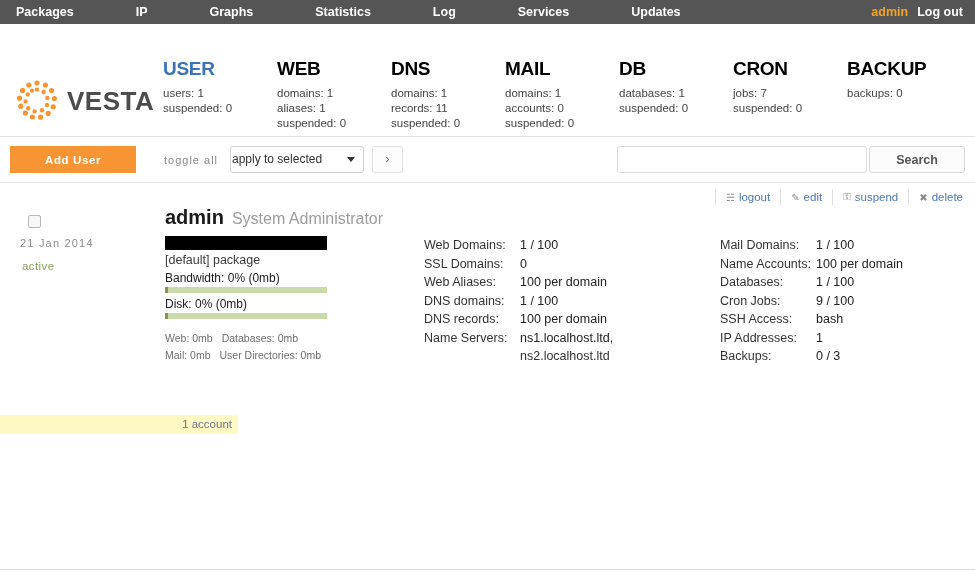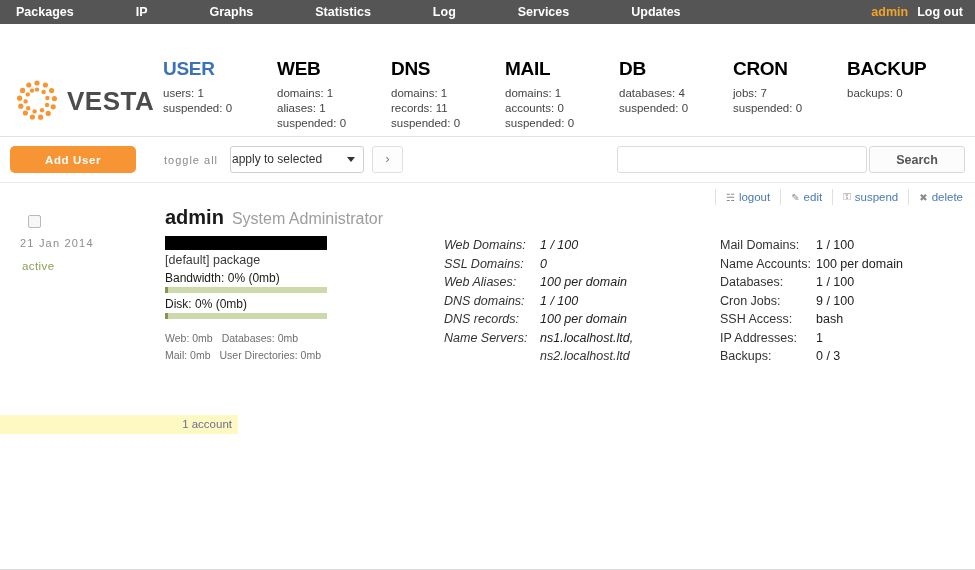--- a/index.html
+++ b/index.html
@@ -84,21 +84,21 @@
     position: relative;
     background: #fff;
   }
   .btn-add {
     position: absolute; left: 10px; top: 9px;
     width: 126px; height: 27px;
     background: #f79434;
     color: #ffffff;
     font-size: 11.5px; font-weight: bold;
     letter-spacing: 0.6px;
-    border: none; border-radius: 5px;
+    border: none; border-radius: 0;
     cursor: pointer;
   }
   .toggle-all {
     position: absolute; left: 164px; top: 17px;
     font-size: 11px; color: #8a8a8a; letter-spacing: 1px;
     cursor: pointer;
   }
   .apply-select {
     position: absolute; left: 230px; top: 9px;
     width: 134px; height: 27px;
@@ -200,21 +200,21 @@
     position: relative;
   }
   .meter .fill {
     position: absolute; left: 0; top: 0;
     width: 3px; height: 6px;
     background: #7f9a4a;
   }
   .usage { margin-top: 11px; font-size: 10.5px; color: #6e6e6e; line-height: 17px; }
   .usage span { margin-right: 9px; }
 
-  .col-mid { position: absolute; left: 444px; top: 30px; font-style: italic; }
+  .col-mid { position: absolute; left: 424px; top: 30px; }
   .col-right { position: absolute; left: 720px; top: 30px; }
   .dl { font-size: 12.5px; color: #333333; line-height: 18.5px; }
   .dl .row { display: flex; }
   .dl .k { color: #333333; white-space: nowrap; }
   .dl .v { color: #222222; white-space: nowrap; }
   .col-mid .k { width: 96px; }
   .col-right .k { width: 96px; }
   .ns2 { padding-left: 96px; }
 
   
@@ -307,21 +307,21 @@
         <div class="stat-line">suspended: 0</div>
       </div>
       <div class="stat">
         <div class="stat-title">MAIL</div>
         <div class="stat-line">domains: 1</div>
         <div class="stat-line">accounts: 0</div>
         <div class="stat-line">suspended: 0</div>
       </div>
       <div class="stat">
         <div class="stat-title">DB</div>
-        <div class="stat-line">databases: 4</div>
+        <div class="stat-line">databases: 1</div>
         <div class="stat-line">suspended: 0</div>
       </div>
       <div class="stat">
         <div class="stat-title">CRON</div>
         <div class="stat-line">jobs: 7</div>
         <div class="stat-line">suspended: 0</div>
       </div>
       <div class="stat">
         <div class="stat-title">BACKUP</div>
         <div class="stat-line">backups: 0</div>

